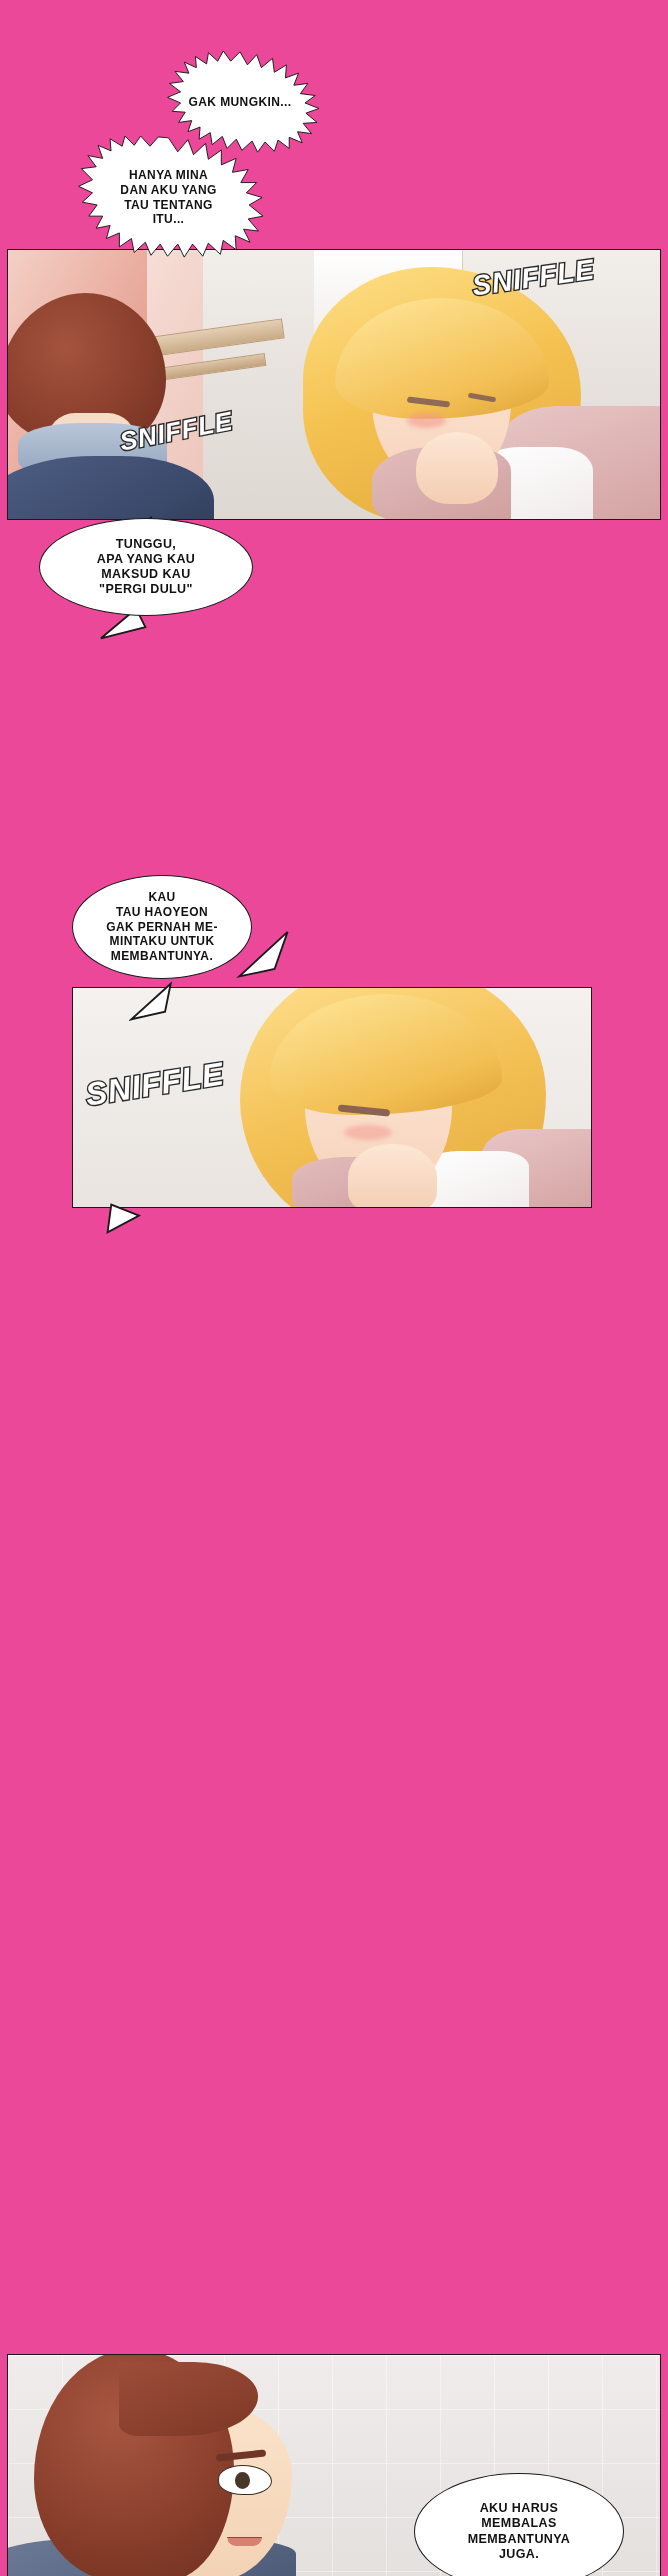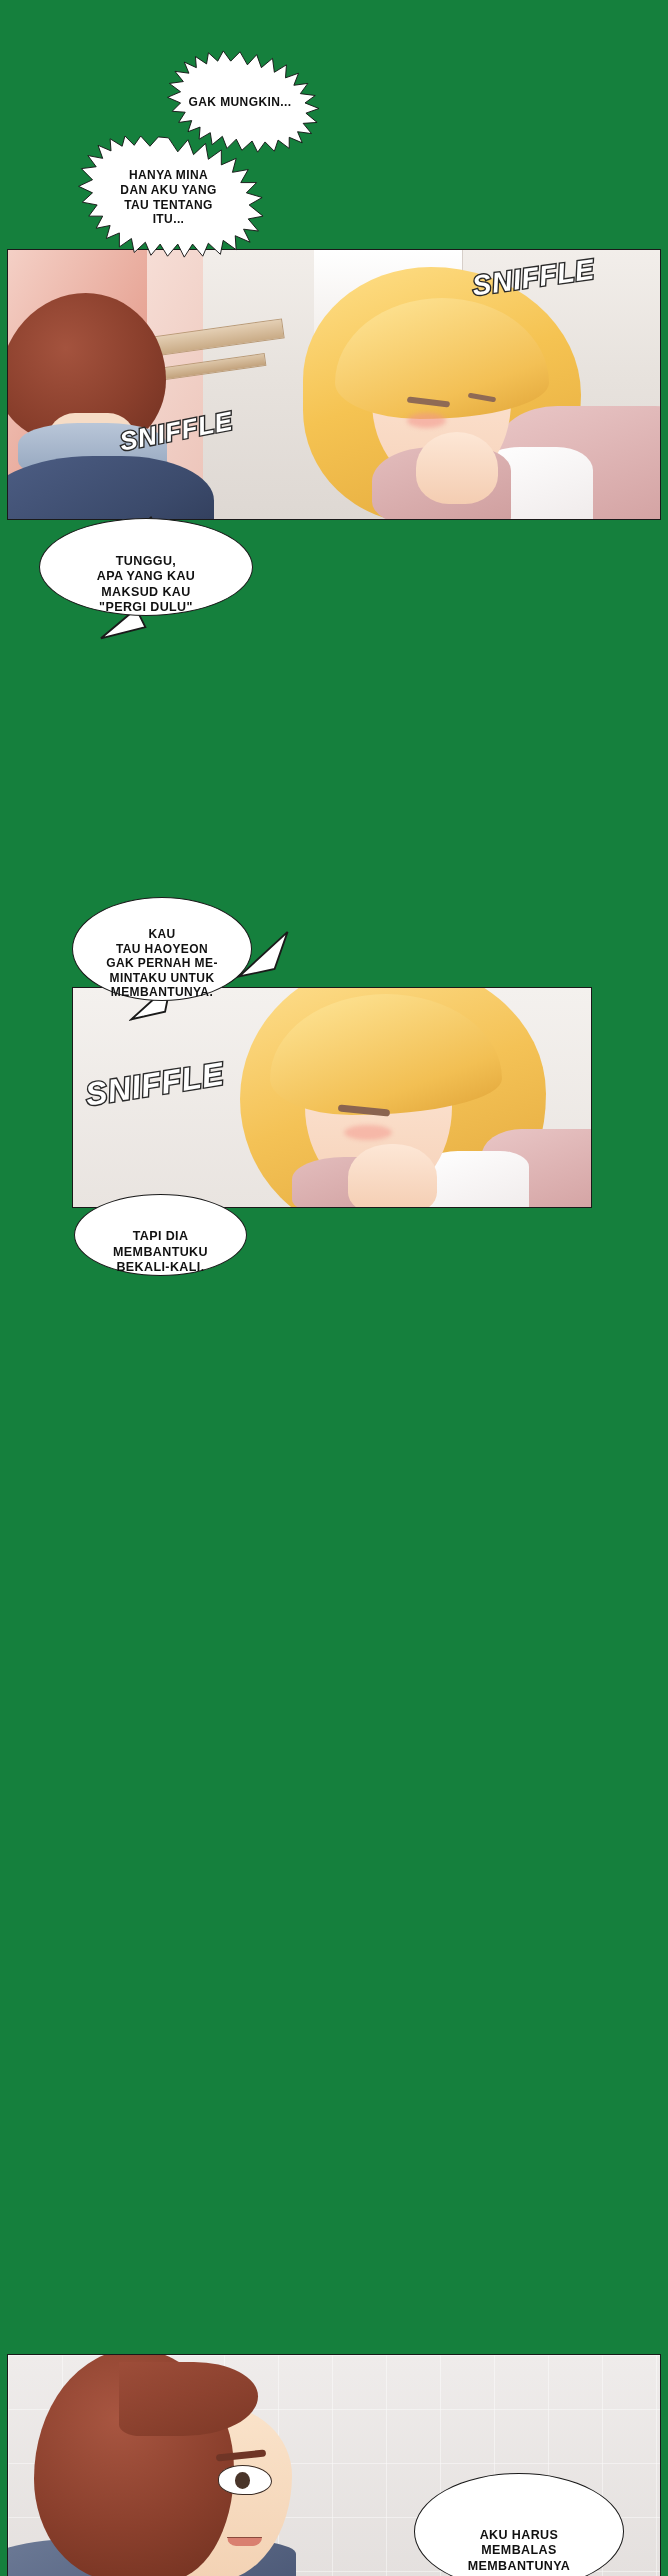--- a/index.html
+++ b/index.html
@@ -10,21 +10,21 @@
     background: #ffffff;
     font-family: "Liberation Sans", sans-serif;
     position: relative;
     overflow: hidden;
   }
 
   .page {
     position: relative;
     width: 668px;
     height: 2576px;
-    background: #15803d;
+    background: #ec4899;
   }
 
   
   .panel {
     position: absolute;
     border: 1.9px solid #1a1a1a;
     overflow: hidden;
     background: #e8e8ea;
   }
 
@@ -234,21 +234,21 @@
     border-radius: 40% 30% 0 0;
   }
 
   
   .bubble {
     position: absolute;
     background: #ffffff;
     border: 1.9px solid #1a1a1a;
     border-radius: 50%;
     display: flex;
-    align-items: flex-end;
+    align-items: center;
     justify-content: center;
     text-align: center;
     color: #111111;
     letter-spacing: 0.4px;
     line-height: 1.22;
     font-weight: 700;
     text-transform: uppercase;
     z-index: 5;
   }
   .bubble .txt { padding: 0 13px; white-space: pre-line; }
@@ -367,21 +367,21 @@
 
   <svg class="tail" style="left:230px; top:928px; width:65px; height:56px;" viewBox="0 0 70 60">
     <polygon points="62,4 10,52 48,44" fill="#ffffff" stroke="#1a1a1a" stroke-width="2"></polygon>
     <polygon points="58,10 22,46 46,40" fill="#ffffff"></polygon>
   </svg>
 
   <svg class="tail" style="left:124px; top:980px; width:56px; height:43px;" viewBox="0 0 60 46">
     <polygon points="50,4 8,42 44,34" fill="#ffffff" stroke="#1a1a1a" stroke-width="2"></polygon>
     <polygon points="46,10 20,38 40,32" fill="#ffffff"></polygon>
   </svg>
-  <div class="bubble" id="speech4" style="left:72px; top:897px; width:180px; height:104px; font-size:12px;">
+  <div class="bubble" id="speech4" style="left:72px; top:875px; width:180px; height:104px; font-size:12px;">
     <div class="txt">KAU
 TAU HAOYEON
 GAK PERNAH ME-
 MINTAKU UNTUK
 MEMBANTUNYA.</div>
   </div>
 
   <div class="panel" id="panel2">
     <div class="bg"></div>
     <div class="girl-hair-back"></div>
@@ -394,25 +394,20 @@
     <div class="girl-sleeve"></div>
     <div class="girl-hand"></div>
   </div>
 
   <div class="sfx" style="left:85px; top:1066px; font-size:32px; transform: rotate(-9deg);">SNIFFLE</div>
 
   <svg class="tail" style="left:102px; top:1199px; width:50px; height:37px;" viewBox="0 0 54 40">
     <polygon points="10,6 6,36 40,18" fill="#ffffff" stroke="#1a1a1a" stroke-width="2"></polygon>
     <polygon points="14,10 12,30 34,18" fill="#ffffff"></polygon>
   </svg>
-  <div class="bubble" id="speech5" style="left:74px; top:1194px; width:173px; height:82px; font-size:12.5px;">
-    <div class="txt">TAPI DIA
-MEMBANTUKU
-BEKALI-KALI.</div>
-  </div>
 
   <div class="panel" id="panel3">
     <div class="bg"></div>
     <div class="tiles"></div>
     <div class="boy-body"></div>
     <div class="boy-face"></div>
     <div class="boy-hair"></div>
     <div class="boy-bang"></div>
     <div class="boy-brow"></div>
     <div class="boy-eye"></div>

